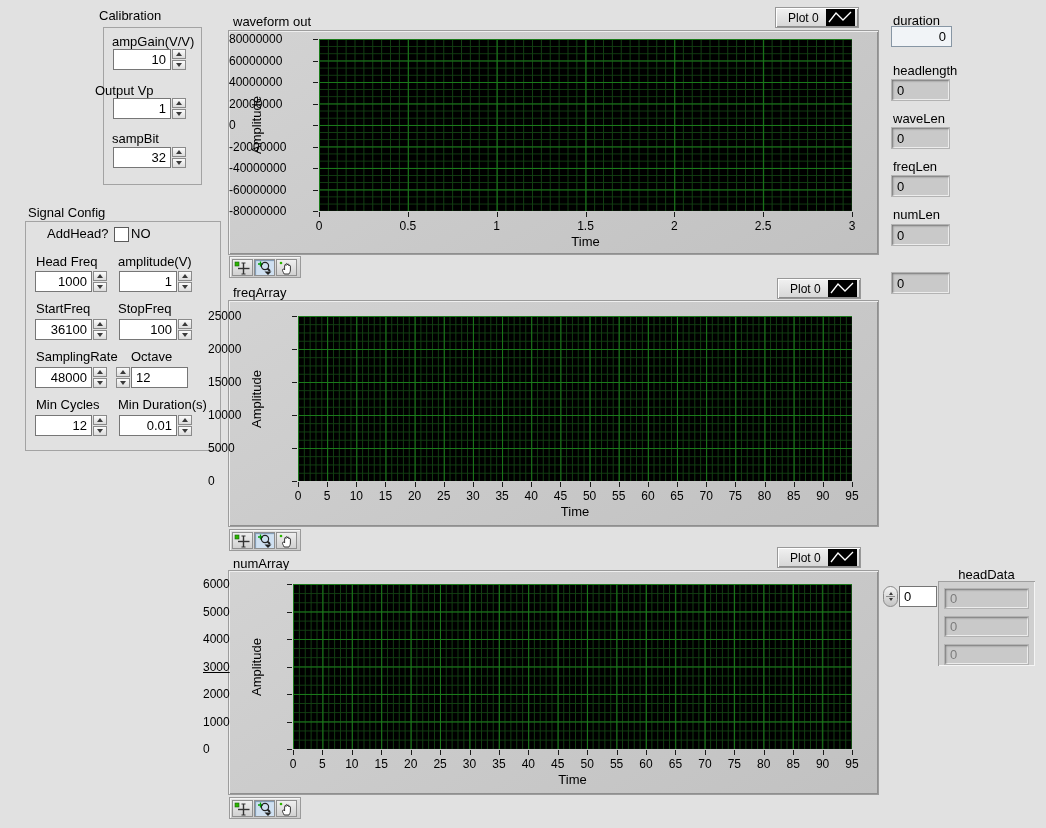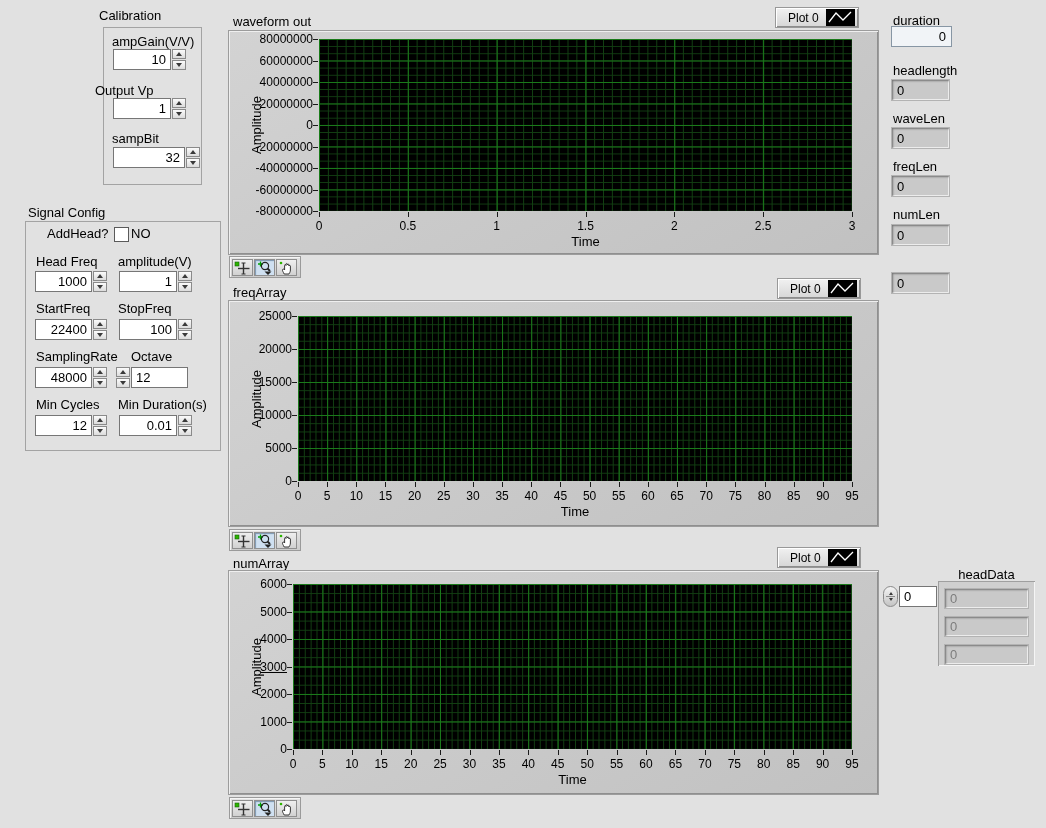--- a/index.html
+++ b/index.html
@@ -19,21 +19,21 @@
   .tri-up{width:0;height:0;border-left:3px solid transparent;border-right:3px solid transparent;
           border-bottom:4px solid #3a3a3a;}
   .tri-down{width:0;height:0;border-left:3px solid transparent;border-right:3px solid transparent;
             border-top:4px solid #3a3a3a;}
   .checkbox{position:absolute;width:13px;height:13px;background:#fff;border:1px solid #5a5a5a;}
   
   .graph-frame{position:absolute;background:linear-gradient(150deg,#d3d3d3,#c1c1c1);
                border:1px solid #9c9c9c;
                box-shadow:inset 1px 1px 0 #efefef, inset -1px -1px 0 #8f8f8f;}
   .plot{position:absolute;background:#000;}
-  .ytick{position:absolute;font-size:12px;width:84px;text-align:right;transform:translateY(-50%);}
+  .ytick{position:absolute;font-size:12px;width:84px;transform:translateY(-50%);}
   .xtick{position:absolute;font-size:12px;transform:translateX(-50%);}
   .tickmark-y{position:absolute;width:5px;height:1px;background:#1a1a1a;}
   .tickmark-x{position:absolute;width:1px;height:5px;background:#1a1a1a;}
   .ylabel{position:absolute;font-size:13px;transform:translate(-50%,-50%) rotate(-90deg);white-space:nowrap;}
   .xlabel{position:absolute;font-size:13px;transform:translateX(-50%);white-space:nowrap;}
   .g1{left:228px;top:30px;width:649px;height:223px;}
   .g1 .plot{left:90px;top:8px;width:533px;height:172px;}
   .g2{left:228px;top:300px;width:649px;height:225px;}
   .g2 .plot{left:69px;top:15px;width:554px;height:165px;}
   .g3{left:228px;top:570px;width:649px;height:223px;}
@@ -98,21 +98,21 @@
           <i class="tri-up"></i>
         </div>
       <div class="spin-btn">
           <i class="tri-down"></i>
         </div>
     </div>
   </div>
 
   <div class="lbl" style="left:112px;top:132px">sampBit</div>
   <div class="num-control" style="left:113px;top:147px">
-    <div class="num-field" style="width:72px">
+    <div class="num-field" style="width:58px">
         <span>32</span>
       </div>
     <div class="spin">
       <div class="spin-btn">
           <i class="tri-up"></i>
         </div>
       <div class="spin-btn">
           <i class="tri-down"></i>
         </div>
     </div>
@@ -150,21 +150,21 @@
         </div>
       <div class="spin-btn">
           <i class="tri-down"></i>
         </div>
     </div>
   </div>
 
   <div class="lbl" style="left:36px;top:302px">StartFreq</div>
   <div class="num-control" style="left:35px;top:319px">
     <div class="num-field" style="width:57px">
-        <span>22400</span>
+        <span>36100</span>
       </div>
     <div class="spin">
       <div class="spin-btn">
           <i class="tri-up"></i>
         </div>
       <div class="spin-btn">
           <i class="tri-down"></i>
         </div>
     </div>
   </div>

